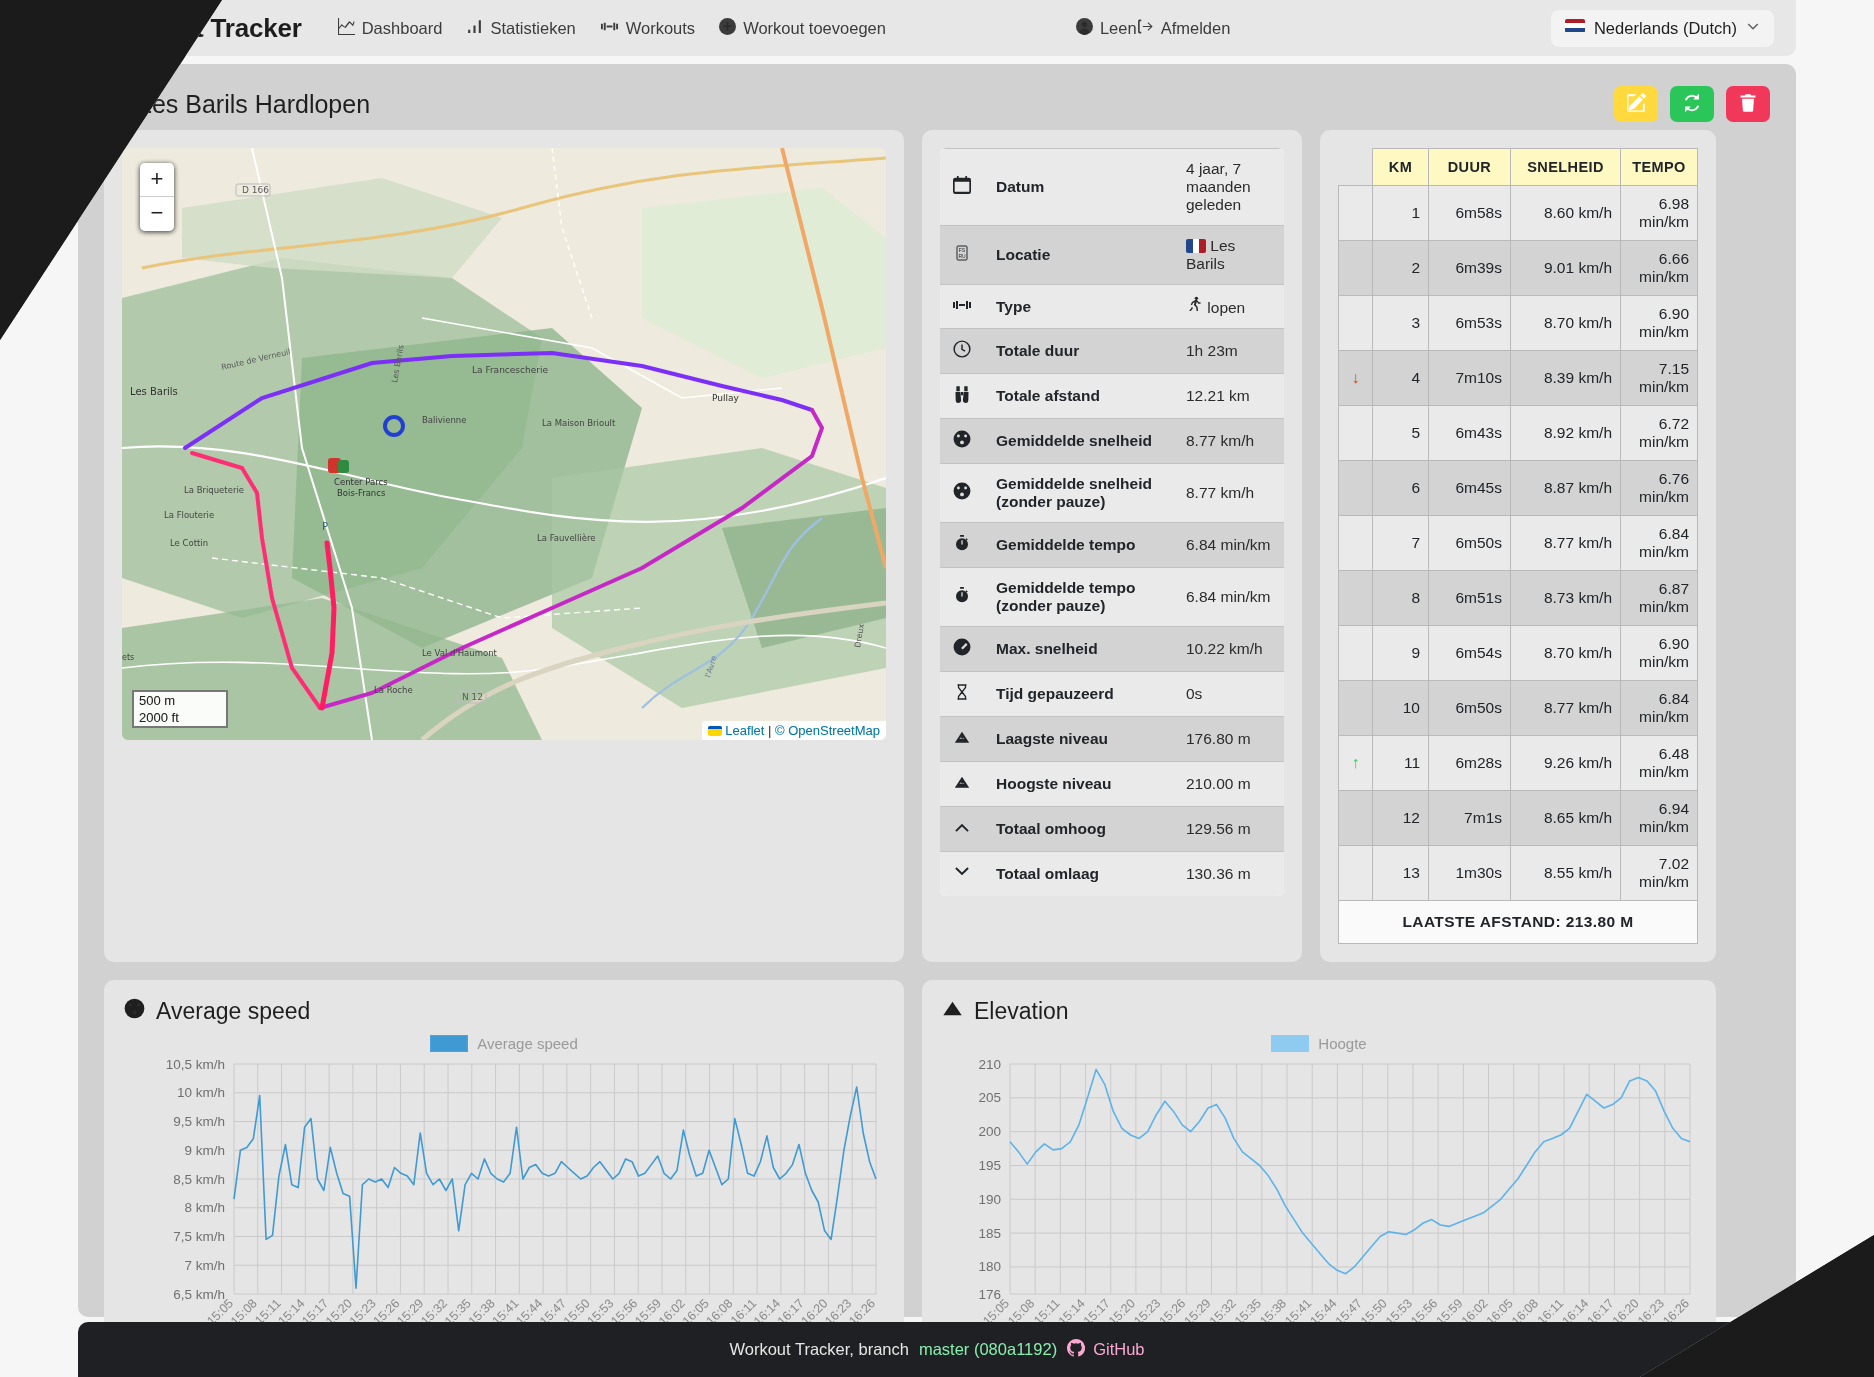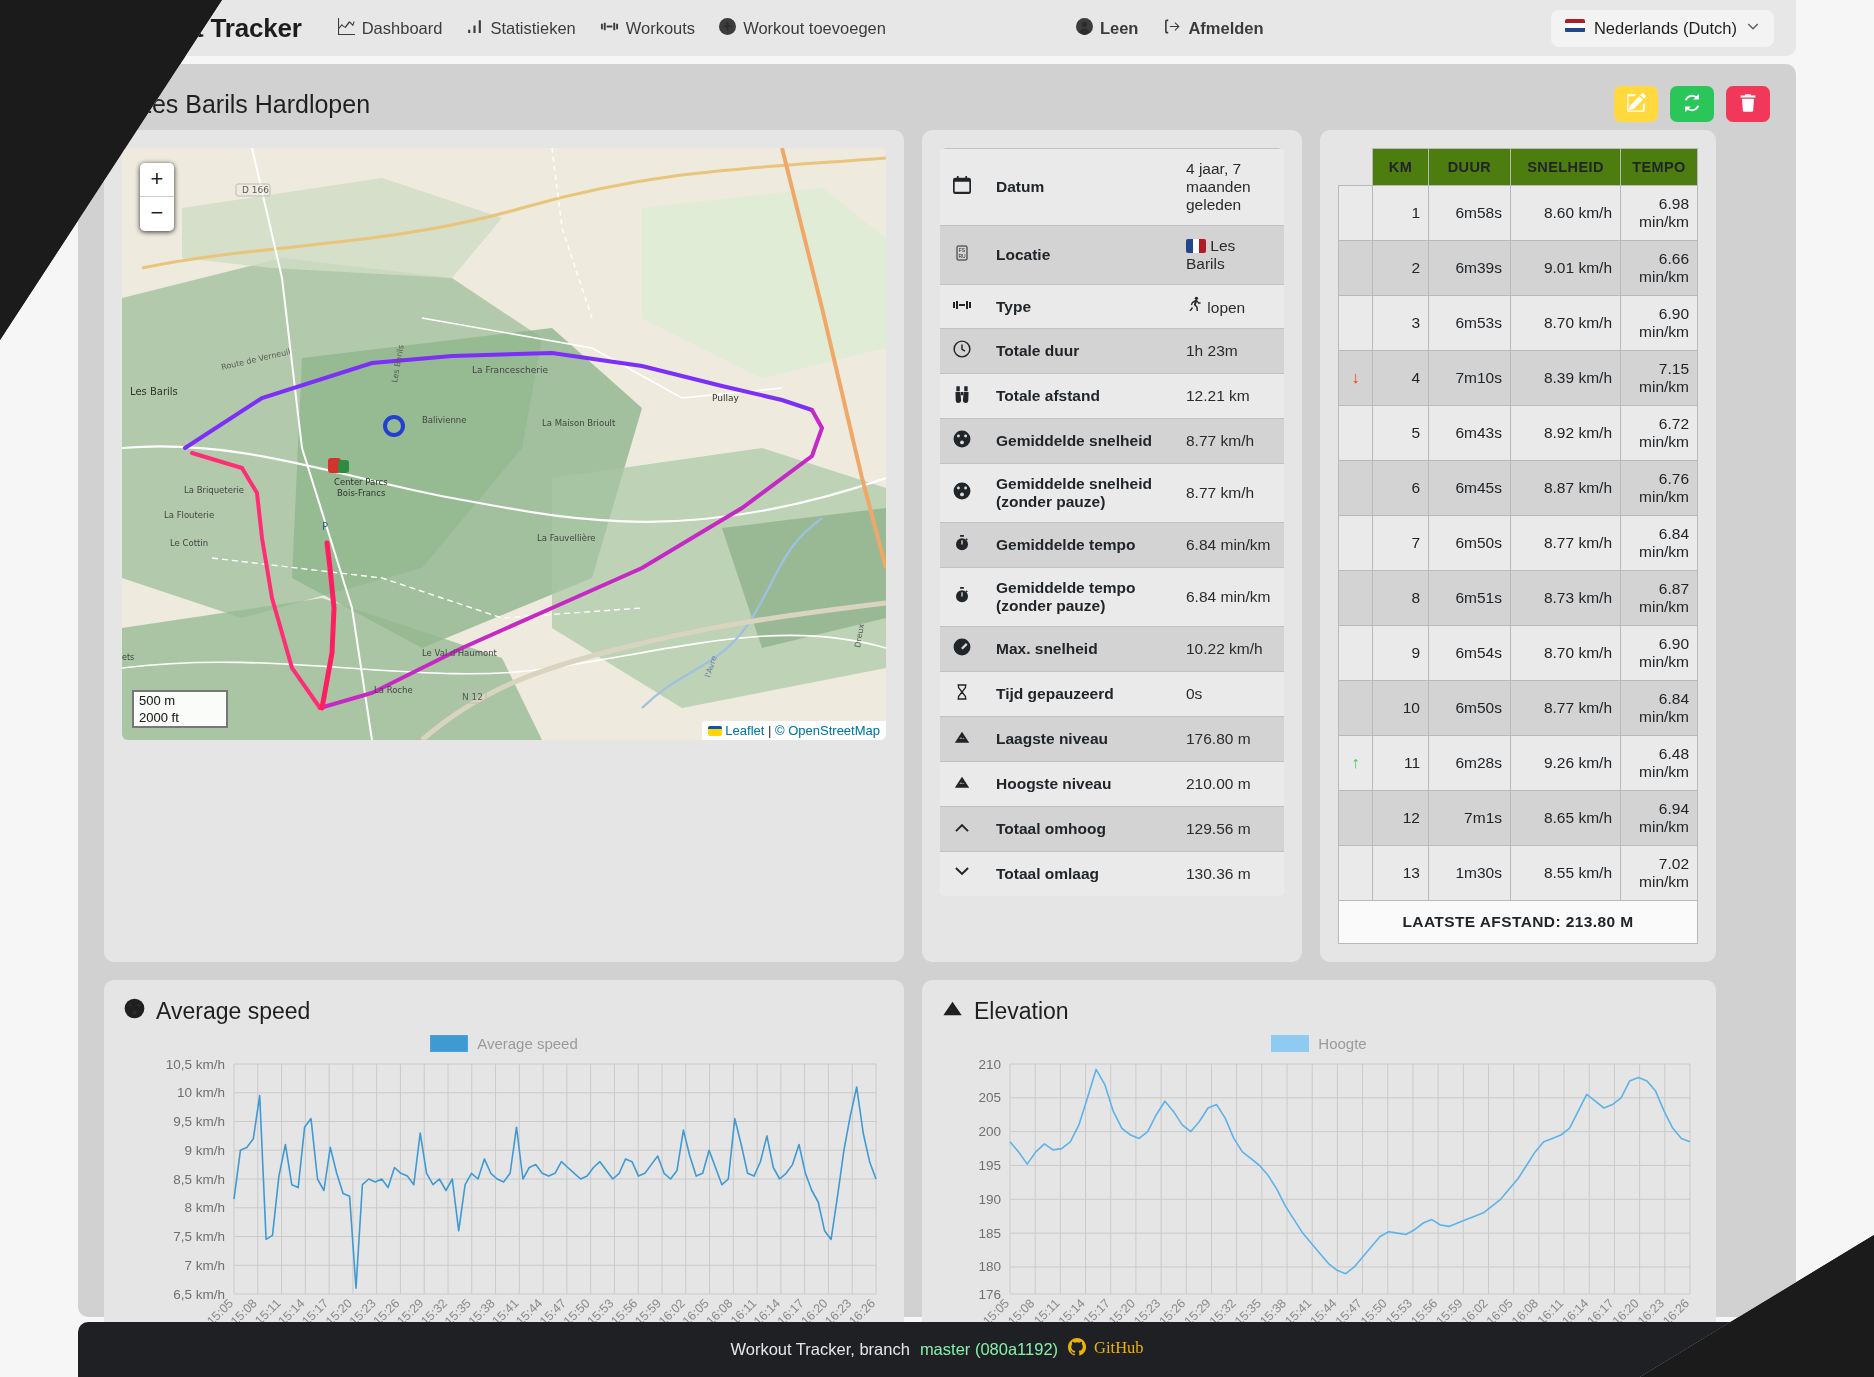--- a/index.html
+++ b/index.html
@@ -28,21 +28,21 @@
   .brand {
     font-size: 26px; font-weight: 600; color: #f2f2f2; letter-spacing: -0.2px;
     white-space: nowrap;
   }
   .nav-links { display: flex; align-items: center; gap: 24px; margin-left: 36px; }
   .nav-link {
     display: flex; align-items: center; gap: 7px;
     color: #d9d9d9; font-size: 16.5px; text-decoration: none; white-space: nowrap;
   }
   .nav-link svg { flex: none; }
-  .nav-right { display: flex; align-items: flex-end; gap: 26px; margin-left: 190px; font-weight: bold; }
+  .nav-right { display: flex; align-items: flex-end; margin-left: 190px; }
   .lang-select {
     margin-left: auto;
     display: flex; align-items: flex-start; gap: 9px;
     background: #f3f3f3; color: #1e1e1e;
     border-radius: 8px; padding: 9px 14px;
     font-size: 16.5px; white-space: nowrap;
     min-width: 222px;
   }
   .lang-select .chev { margin-left: auto; opacity: .7; }
   .flag-nl { width: 20px; height: 14px; border-radius: 2px; overflow: hidden; display: inline-block; position: relative; flex:none;}
@@ -133,21 +133,21 @@
   }
   .panel-details table.dtl tr:nth-child(odd) td { background: #eaeaea; }
   .panel-details table.dtl tr:nth-child(even) td { background: #d3d3d3; }
   .dtl .ic { width: 40px; text-align: center; }
   .dtl .lbl { font-weight: bold; width: 190px; }
   .dtl .val { color: #2b2b2b; }
 
   
   table.spl { width: 100%; border-collapse: collapse; font-size: 15.5px; }
   table.spl th {
-    background: #4d7c0f; color: #212529; font-size: 14.5px; font-weight: bold;
+    background: #fef9c3; color: #212529; font-size: 14.5px; font-weight: bold;
     padding: 10px 8px; letter-spacing: .4px;
     border: 1px solid #b9b9b9;
   }
   table.spl td {
     padding: 9px 8px; color: #212529; text-align: right;
     border: 1px solid #b9b9b9;
   }
   table.spl tr:nth-child(odd) td { background: #eaeaea; }
   table.spl tr:nth-child(even) td { background: #d3d3d3; }
   table.spl td.arrow { text-align: center; width: 34px; font-size: 16px; font-weight: bold; }
@@ -181,21 +181,21 @@
   .plot { position: relative; }
 
   
   .footer {
     position: absolute; left: 78px; bottom: 0; width: 1718px; height: 55px;
     background: #1f2023; border-radius: 10px 10px 0 0;
     display: flex; align-items: center; justify-content: center; gap: 10px;
     color: #e6e6e6; font-size: 16.5px;
   }
   .footer .br { color: #86efac; }
-  .footer a { color: #eab308; text-decoration: none; display: flex; gap: 8px; font-family: Liberation Serif, serif; }
+  .footer a { color: #f9a8d4; text-decoration: none; display: flex; align-items: center; gap: 8px; }
 
   
   .light-layer {
     position: absolute; inset: 0;
     width: 1874px; height: 1377px;
     
     -webkit-clip-path: polygon(222px 0, 1874px 0, 1874px 1235px, 1640px 1377px, 0 1377px, 0 340px);
     clip-path: polygon(222px 0, 1874px 0, 1874px 1235px, 1640px 1377px, 0 1377px, 0 340px);
   }
   

